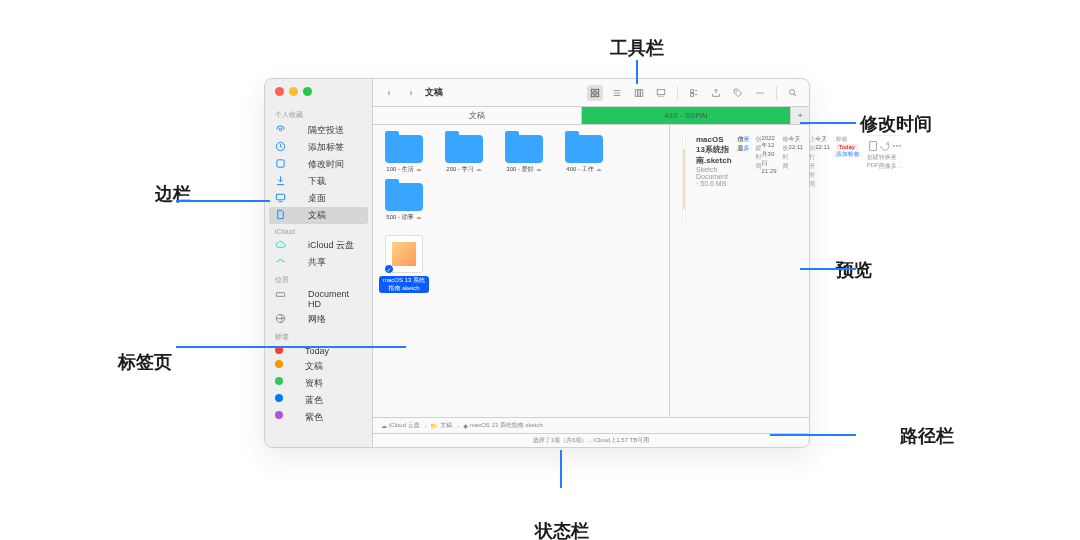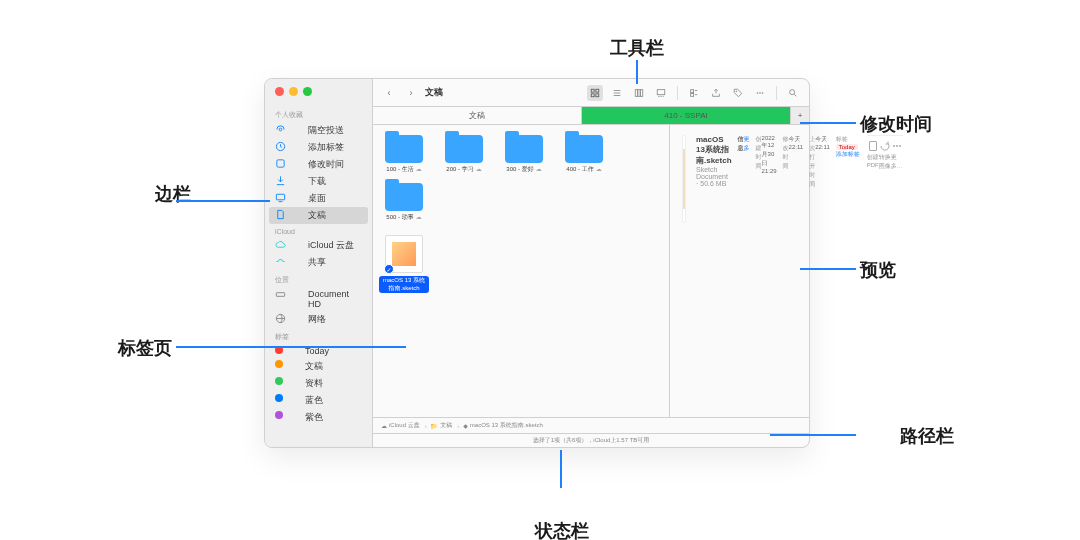--- a/index.html
+++ b/index.html
@@ -414,23 +414,23 @@
 
 <div class="callout" style="left:610px;top:36px;">工具栏</div>
 <div class="line v" style="left:636px;top:60px;height:24px;"></div>
 
 <div class="callout" style="left:860px;top:112px;">修改时间</div>
 <div class="line" style="left:800px;top:122px;width:56px;"></div>
 
 <div class="callout" style="left:135px;top:182px;margin-left:20px;">边栏</div>
 <div class="line" style="left:176px;top:200px;width:94px;"></div>
 
-<div class="callout" style="left:860px;top:258px;">预览</div>
+<div class="callout" style="left:836px;top:258px;">预览</div>
 <div class="line" style="left:800px;top:268px;width:56px;"></div>
 
-<div class="callout" style="left:118px;top:336px;">标签页</div>
+<div class="callout" style="left:118px;top:350px;">标签页</div>
 <div class="line" style="left:176px;top:346px;width:230px;"></div>
 
 <div class="callout" style="left:900px;top:424px;">路径栏</div>
 <div class="line" style="left:770px;top:434px;width:86px;"></div>
 
 <div class="callout" style="left:535px;top:519px;">状态栏</div>
 <div class="line v" style="left:560px;top:450px;height:38px;"></div>
 
 </body></html>

